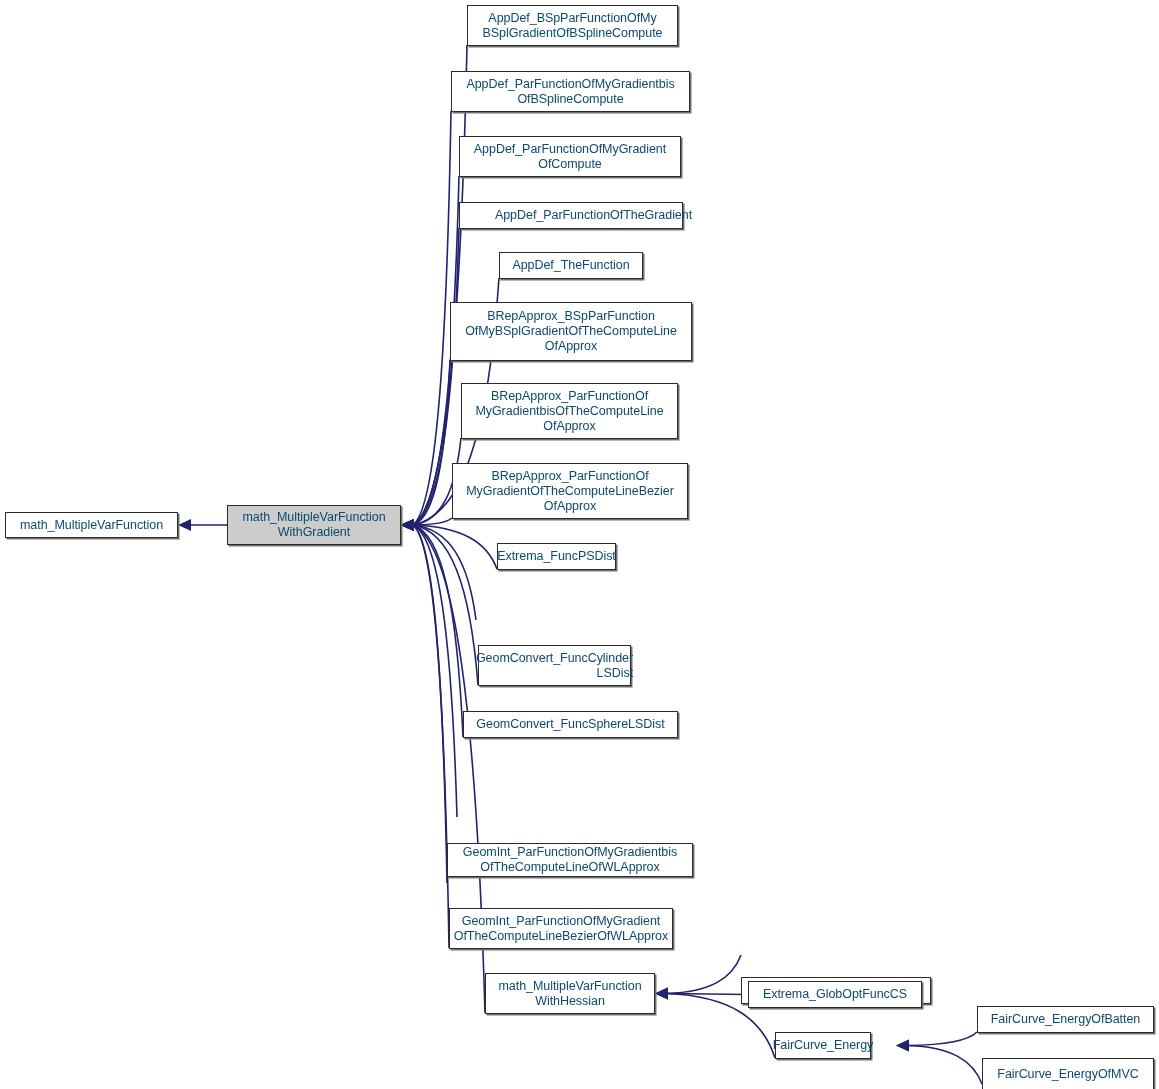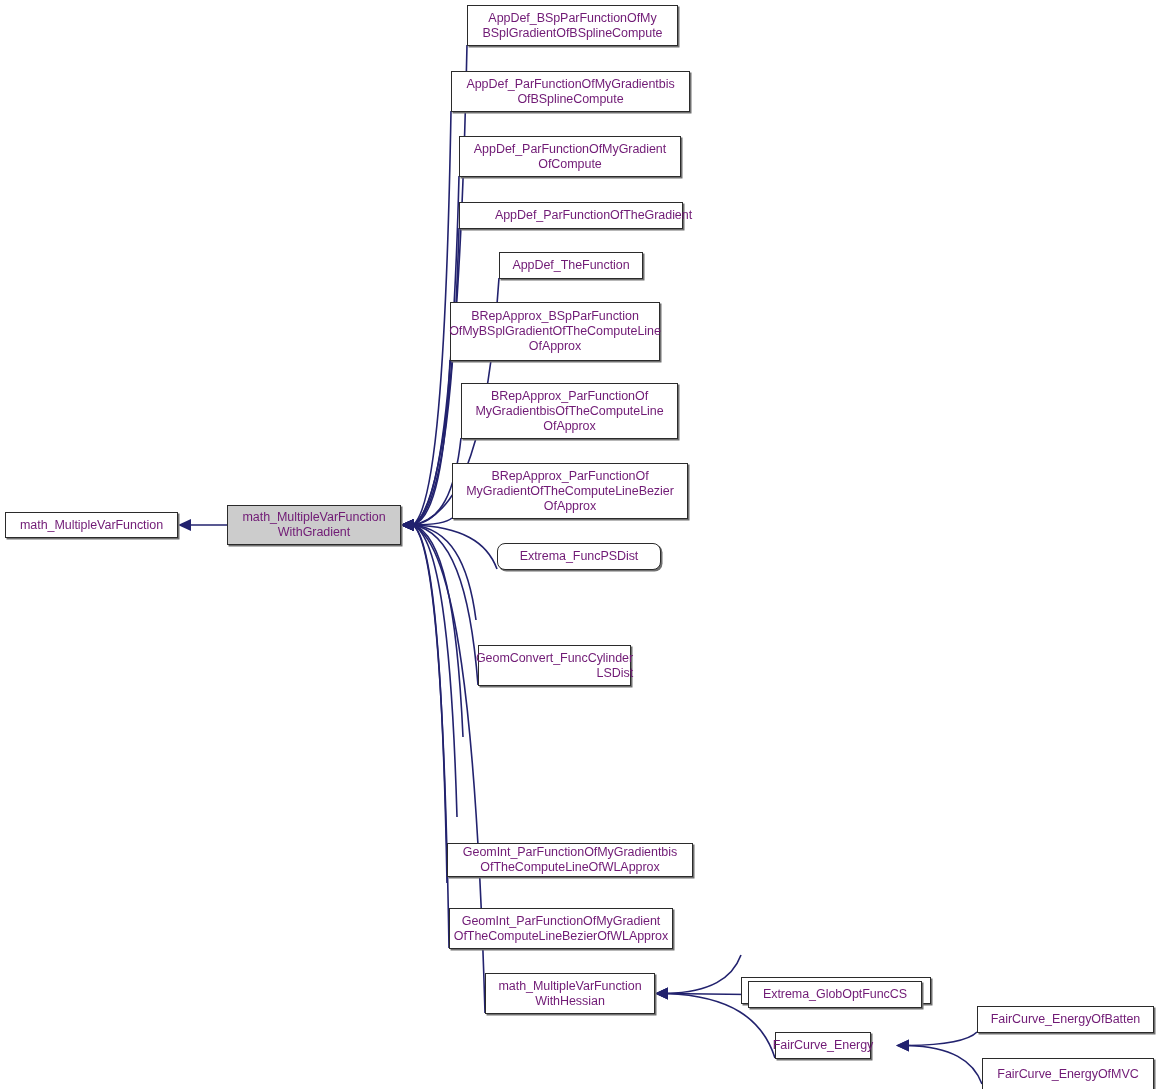--- a/index.html
+++ b/index.html
@@ -22,21 +22,21 @@
     top: 0;
     width: 1159px;
     height: 1089px;
     pointer-events: none;
   }
   .node {
     position: absolute;
     box-sizing: border-box;
     border: 1px solid #2b2b2b;
     background: #ffffff;
-    color: #701a75;
+    color: #0c4a6e;
     display: flex;
     align-items: center;
     justify-content: center;
     text-align: center;
     font-size: 12.5px;
     line-height: 15px;
     letter-spacing: -0.05px;
     box-shadow: 1.5px 1.5px 0 0 #707070;
     white-space: pre-line;
     padding: 0 3px;
@@ -144,32 +144,33 @@
     <div class="node current" style="left: 227px; top: 505px; width: 174px; height: 40px; background: rgb(204, 204, 204); border-color: rgb(43, 43, 43);">math_MultipleVarFunction
 WithGradient</div>
     <div class="node" style="left: 467px; top: 5px; width: 211px; height: 41px; border-color: rgb(43, 43, 43);">AppDef_BSpParFunctionOfMy
 BSplGradientOfBSplineCompute</div>
     <div class="node" style="left: 451px; top: 71px; width: 239px; height: 41px; border-color: rgb(43, 43, 43);">AppDef_ParFunctionOfMyGradientbis
 OfBSplineCompute</div>
     <div class="node" style="left: 459px; top: 136px; width: 222px; height: 41px; border-color: rgb(43, 43, 43);">AppDef_ParFunctionOfMyGradient
 OfCompute</div>
     <div class="node" style="left: 459px; top: 202px; width: 224px; height: 27px; border-color: rgb(43, 43, 43); padding-left: 48px;">AppDef_ParFunctionOfTheGradient</div>
     <div class="node" style="left: 499px; top: 252px; width: 144px; height: 27px; border-color: rgb(43, 43, 43);">AppDef_TheFunction</div>
-    <div class="node" style="left: 450px; top: 302px; width: 210px; height: 59px; border-color: rgb(43, 43, 43);">BRepApprox_BSpParFunction
+    <div class="node" style="left: 450px; top: 302px; width: 242px; height: 59px; border-color: rgb(43, 43, 43);">BRepApprox_BSpParFunction
 OfMyBSplGradientOfTheComputeLine
 OfApprox</div>
     <div class="node" style="left: 461px; top: 383px; width: 217px; height: 56px; border-color: rgb(43, 43, 43);">BRepApprox_ParFunctionOf
 MyGradientbisOfTheComputeLine
 OfApprox</div>
     <div class="node" style="left: 452px; top: 463px; width: 236px; height: 56px; border-color: rgb(43, 43, 43);">BRepApprox_ParFunctionOf
 MyGradientOfTheComputeLineBezier
 OfApprox</div>
-    <div class="node" style="left: 497px; top: 543px; width: 164px; height: 27px; border-color: rgb(43, 43, 43); border-radius: 8px;">Extrema_FuncPSDist</div>
+    <div class="node" style="left: 497px; top: 543px; width: 119px; height: 27px; border-color: rgb(43, 43, 43);">Extrema_FuncPSDist</div>
     <div class="node" style="left: 478px; top: 645px; width: 153px; height: 41px; border-color: rgb(43, 43, 43); text-align: right;">GeomConvert_FuncCylinder
 LSDist</div>
+    <div class="node" style="left: 463px; top: 711px; width: 215px; height: 27px; border-color: rgb(43, 43, 43);">GeomConvert_FuncSphereLSDist</div>
     <div class="node" style="left: 447px; top: 843px; width: 246px; height: 34px; border-color: rgb(43, 43, 43);">GeomInt_ParFunctionOfMyGradientbis
 OfTheComputeLineOfWLApprox</div>
     <div class="node" style="left: 449px; top: 908px; width: 224px; height: 41px; border-color: rgb(43, 43, 43);">GeomInt_ParFunctionOfMyGradient
 OfTheComputeLineBezierOfWLApprox</div>
     <div class="node" style="left: 485px; top: 973px; width: 170px; height: 41px; border-color: rgb(43, 43, 43);">math_MultipleVarFunction
 WithHessian</div>
     <div class="node" style="left: 741px; top: 929px; width: 190px; height: 27px; border-color: rgb(43, 43, 43); margin-top: 48px;">Extrema_GlobOptFuncCCC2</div>
     <div class="node" style="left: 748px; top: 981px; width: 174px; height: 27px; border-color: rgb(43, 43, 43);">Extrema_GlobOptFuncCS</div>
     <div class="node" style="left: 775px; top: 1032px; width: 96px; height: 27px; border-color: rgb(43, 43, 43);">FairCurve_Energy</div>
     <div class="node" style="left: 977px; top: 1006px; width: 177px; height: 27px; border-color: rgb(43, 43, 43);">FairCurve_EnergyOfBatten</div>

